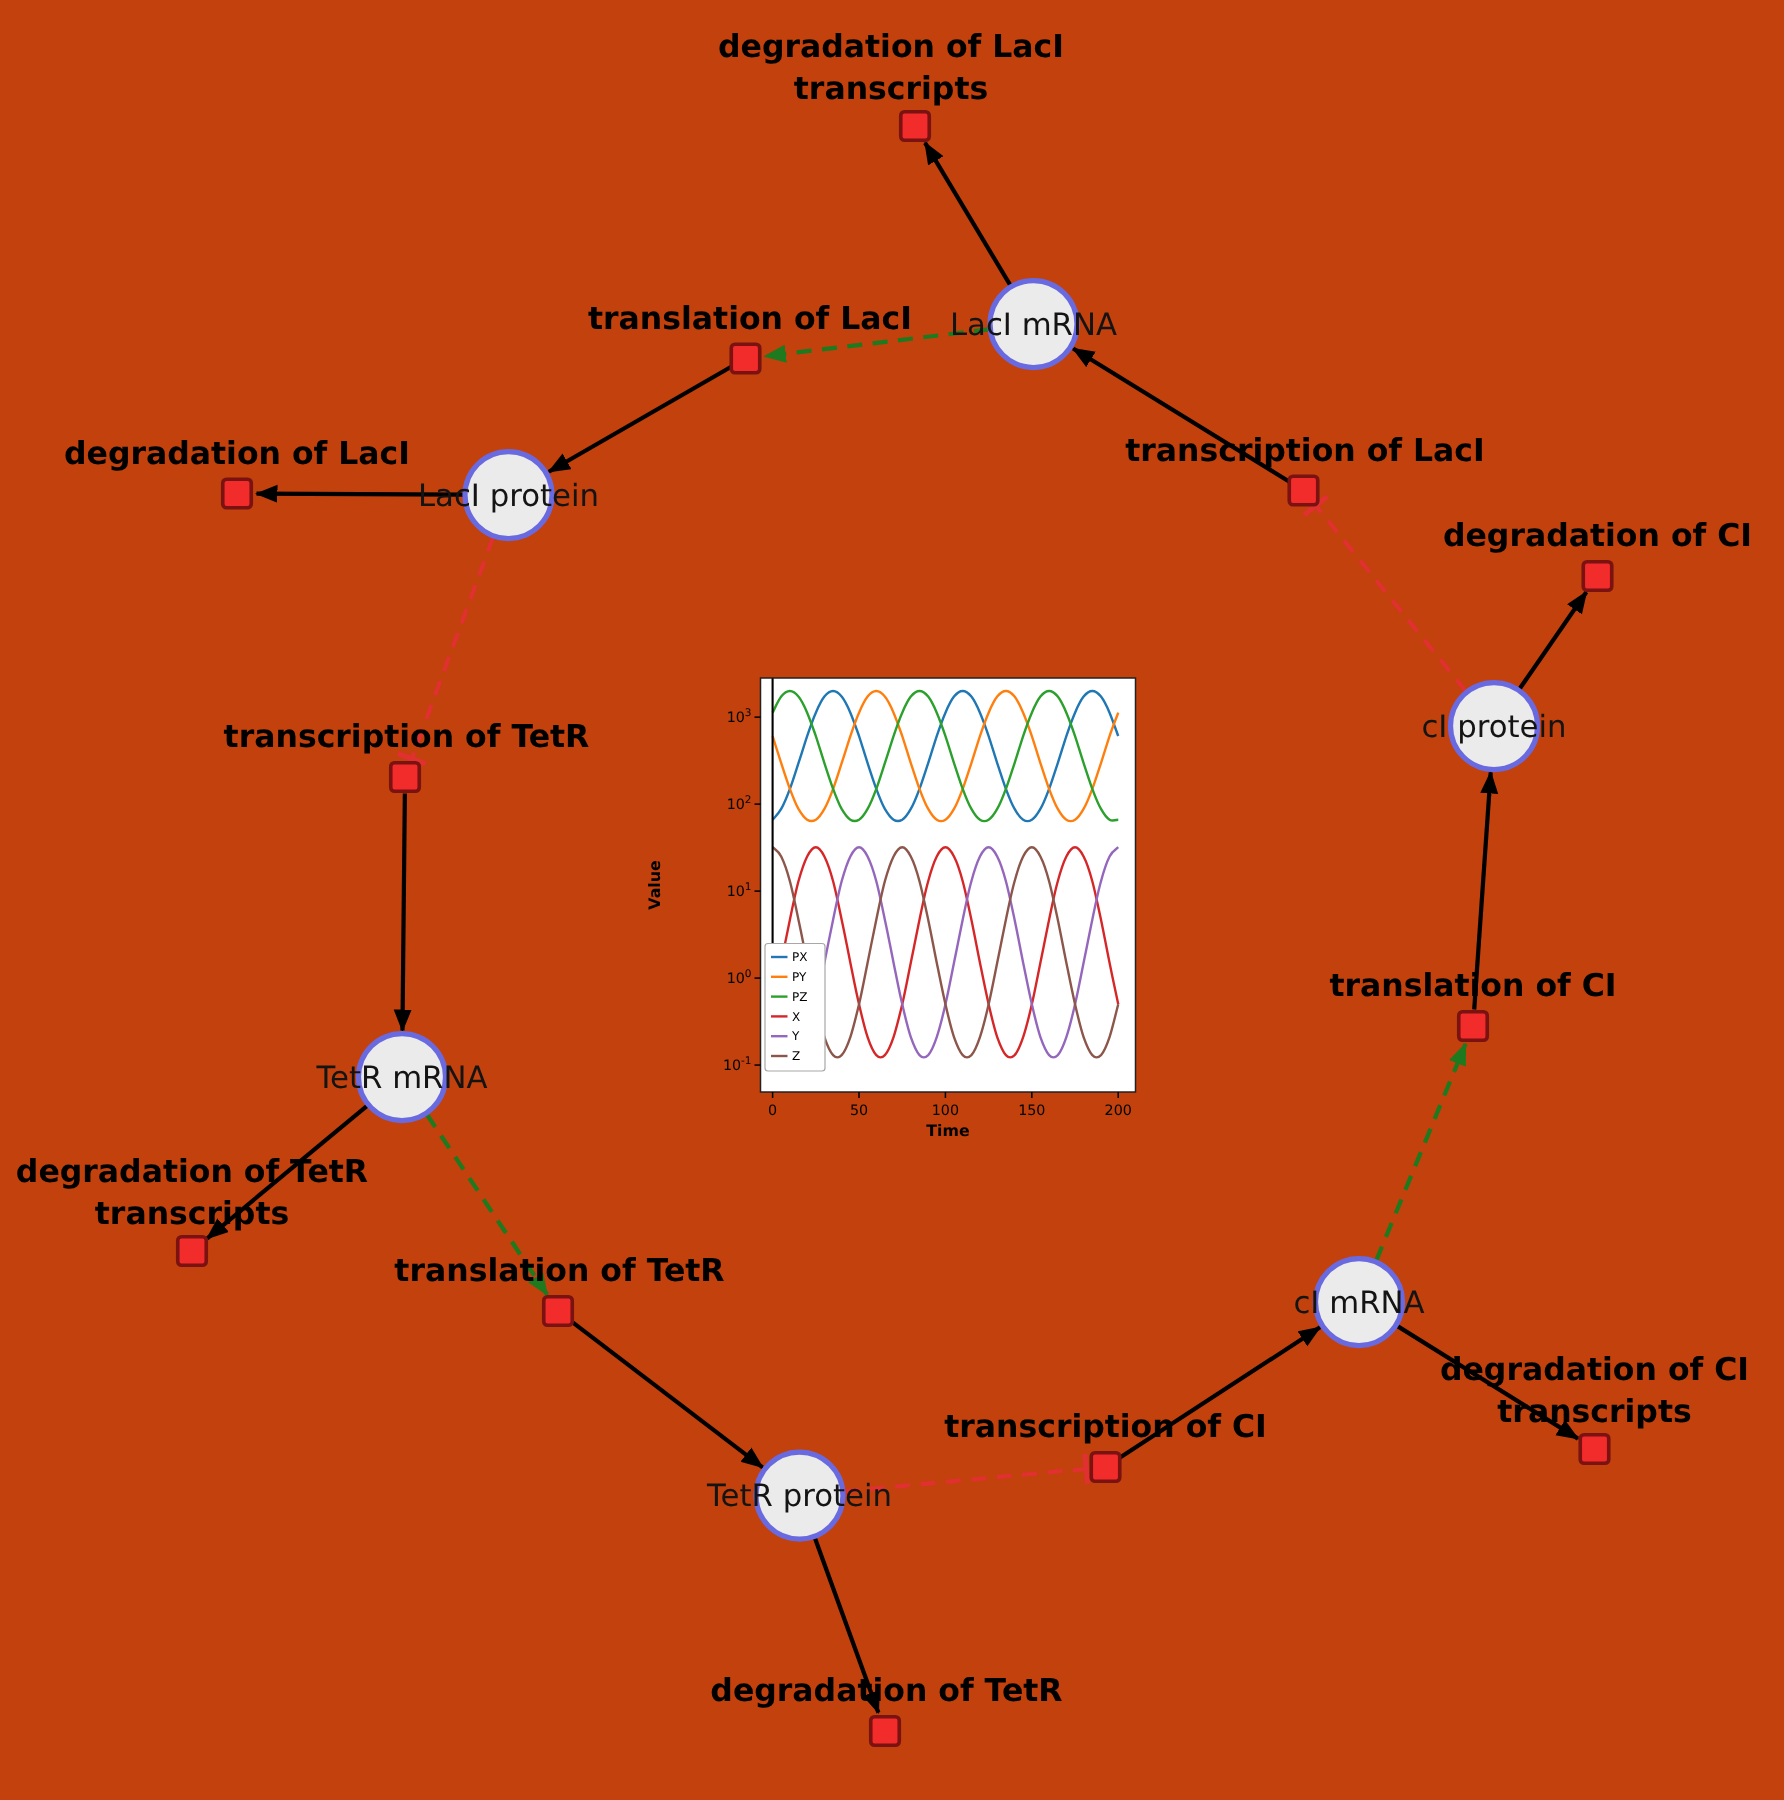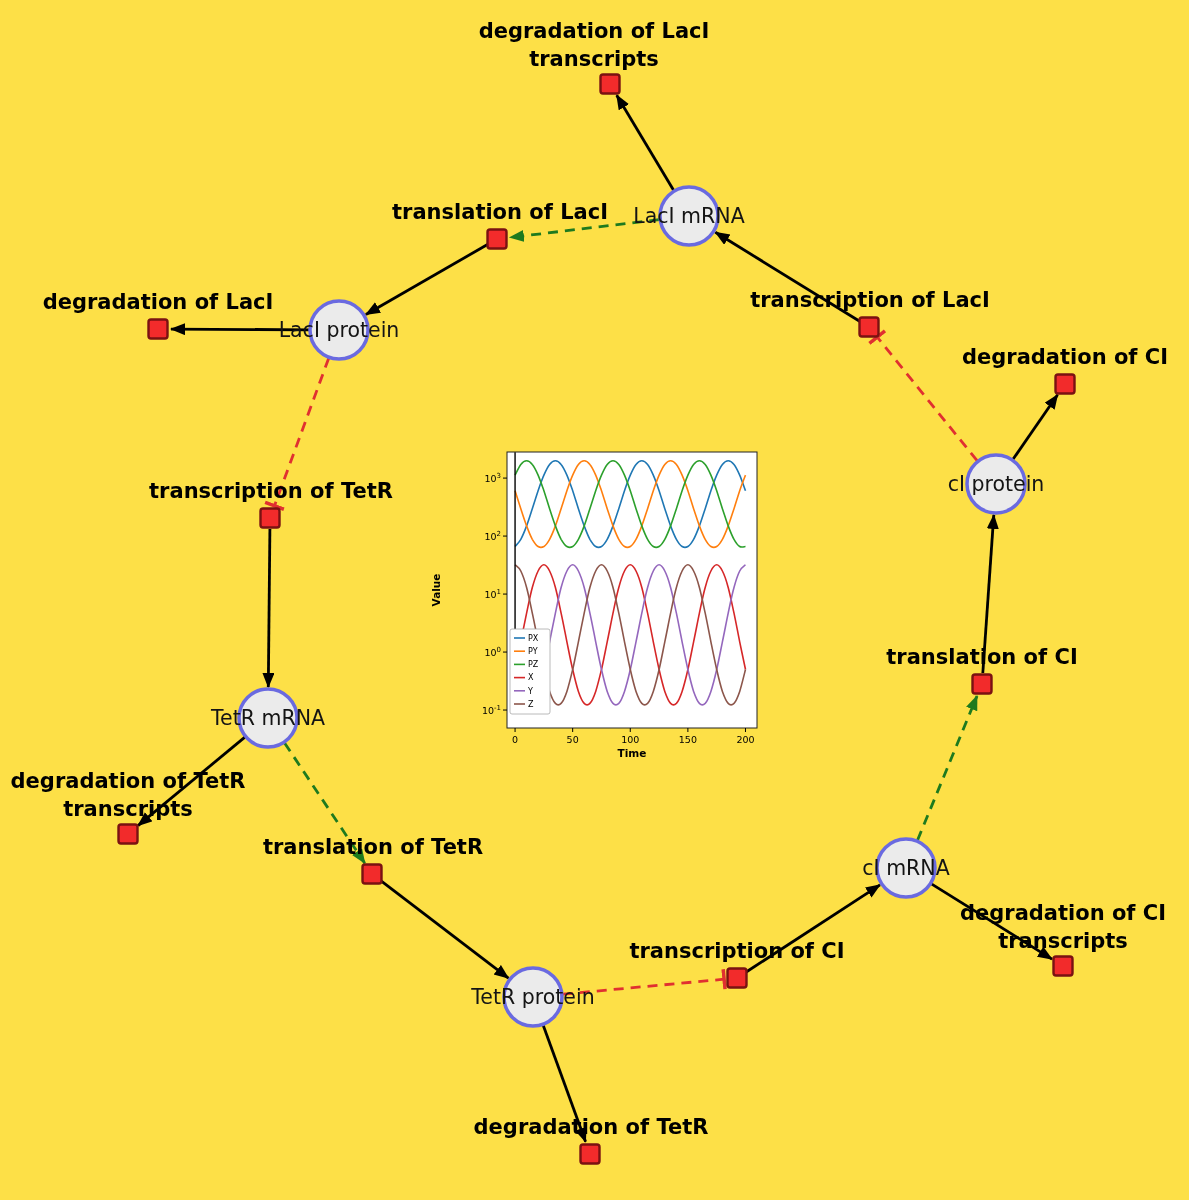--- a/index.html
+++ b/index.html
@@ -1,16 +1,16 @@
 <!DOCTYPE html>
 <html><head>
 <meta charset="utf-8">
 <style>
   html,body{margin:0;padding:0;background:#ffffff;}
-  .canvas{position:relative;width:1189px;height:1200px;background:#fde047;font-family:"DejaVu Sans",sans-serif;overflow:hidden;}
+  .canvas{position:relative;width:1189px;height:1200px;background:#c2410c;font-family:"DejaVu Sans",sans-serif;overflow:hidden;}
   svg text{font-family:"DejaVu Sans",sans-serif;}
   .species-label{font-size:20.5px;fill:#141414;}
   .reaction-label{font-size:21px;font-weight:bold;fill:#000;}
   .tick-label{font-size:9.5px;fill:#000;}
   .axis-label{font-size:10.5px;font-weight:bold;fill:#000;}
   .legend-label{font-size:8px;fill:#000;}
 </style>
 </head>
 <body>
 

